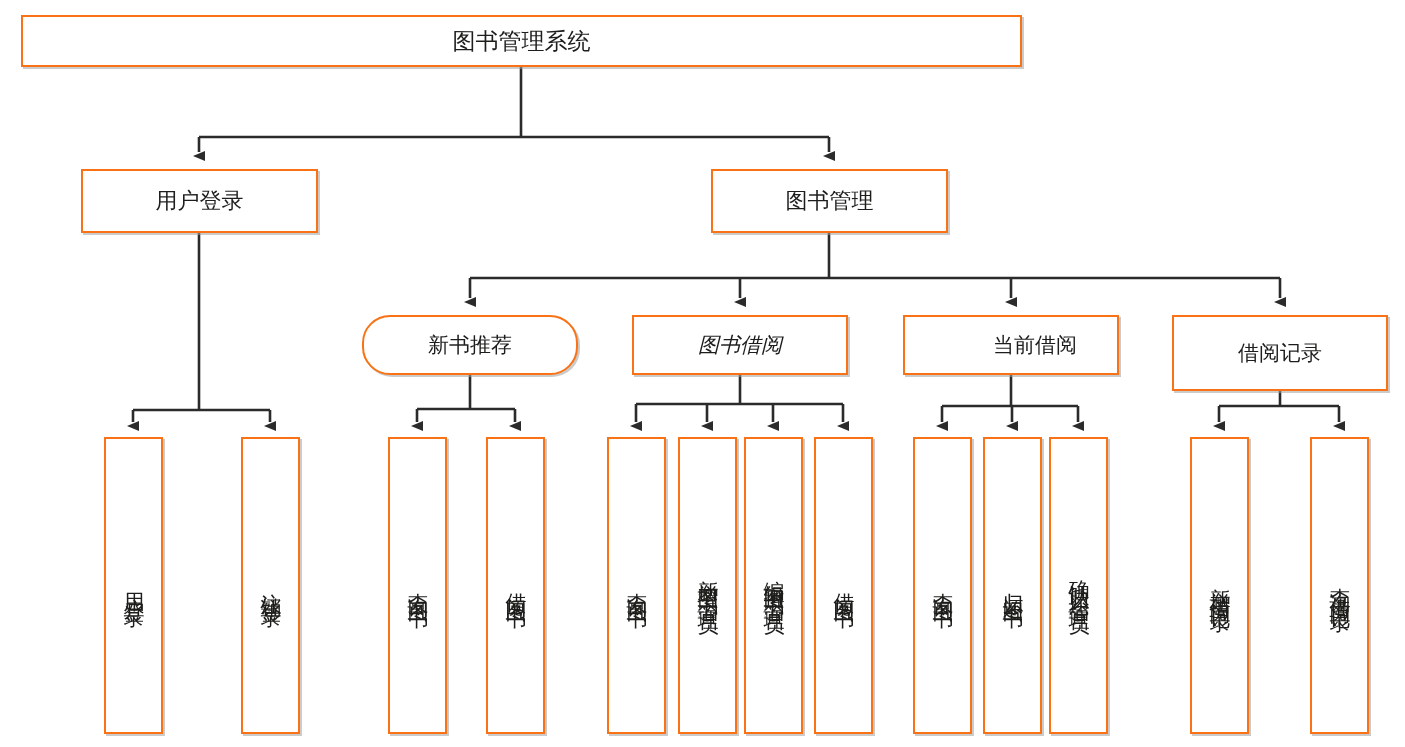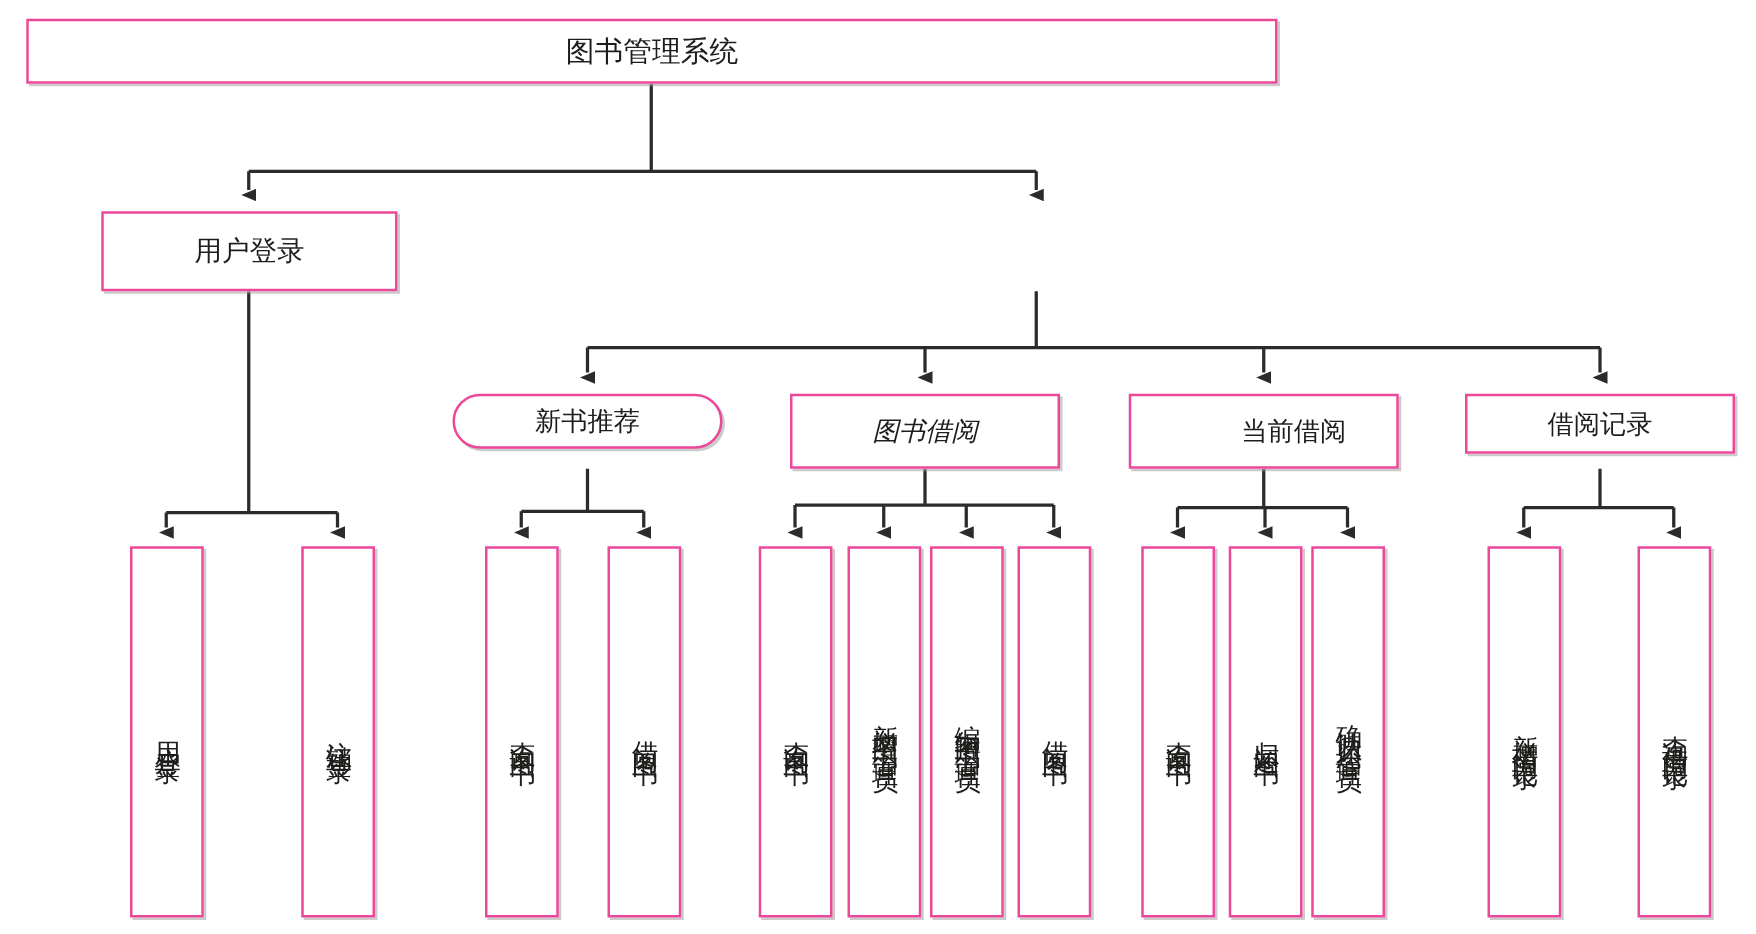--- a/index.html
+++ b/index.html
@@ -22,21 +22,21 @@
     left: 0;
     top: 0;
     width: 1405px;
     height: 747px;
     pointer-events: none;
   }
   .node {
     position: absolute;
     box-sizing: border-box;
     background: #ffffff;
-    border: 2px solid #ec4899;
+    border: 2px solid #f97316;
     box-shadow: 2px 2px 0 rgba(160,160,160,0.55);
     display: flex;
     align-items: center;
     justify-content: center;
     color: #1d1d1b;
   }
   .node.root {
     font-size: 23px;
   }
   .node.level2 {
@@ -118,25 +118,26 @@
       <path d="M1280,375 L1280,406"></path>
       <path d="M1219,406 L1339,406"></path>
       <path d="M1219,406 L1219,422" marker-end="url(#arrow)"></path>
       <path d="M1339,406 L1339,422" marker-end="url(#arrow)"></path>
     </g>
   </svg>
 
   <div class="node root" style="left: 21px; top: 15px; width: 1001px; height: 52px;">图书管理系统</div>
 
   <div class="node level2" style="left: 81px; top: 169px; width: 237px; height: 64px;">用户登录</div>
+  <div class="node level2" style="left: 711px; top: 169px; width: 237px; height: 64px;">图书管理</div>
 
-  <div class="node level3" style="left: 362px; top: 315px; width: 216px; height: 44px; border-radius: 28px;">新书推荐</div>
+  <div class="node level3" style="left: 362px; top: 315px; width: 216px; height: 60px; border-radius: 28px;">新书推荐</div>
   <div class="node level3" style="left: 632px; top: 315px; width: 216px; height: 60px; font-style: italic;">图书借阅</div>
   <div class="node level3" style="left: 903px; top: 315px; width: 216px; height: 60px; padding-left: 48px;">当前借阅</div>
-  <div class="node level3" style="left: 1172px; top: 315px; width: 216px; height: 48px;">借阅记录</div>
+  <div class="node level3" style="left: 1172px; top: 315px; width: 216px; height: 76px;">借阅记录</div>
 
   <div class="node leaf" style="left: 104px; top: 437px; width: 59px; height: 297px;">
       <span class="vtext">用户登录</span>
     </div>
   <div class="node leaf" style="left: 241px; top: 437px; width: 59px; height: 297px;">
       <span class="vtext">注销登录</span>
     </div>
   <div class="node leaf" style="left: 388px; top: 437px; width: 59px; height: 297px;">
       <span class="vtext">查询图书</span>
     </div>

